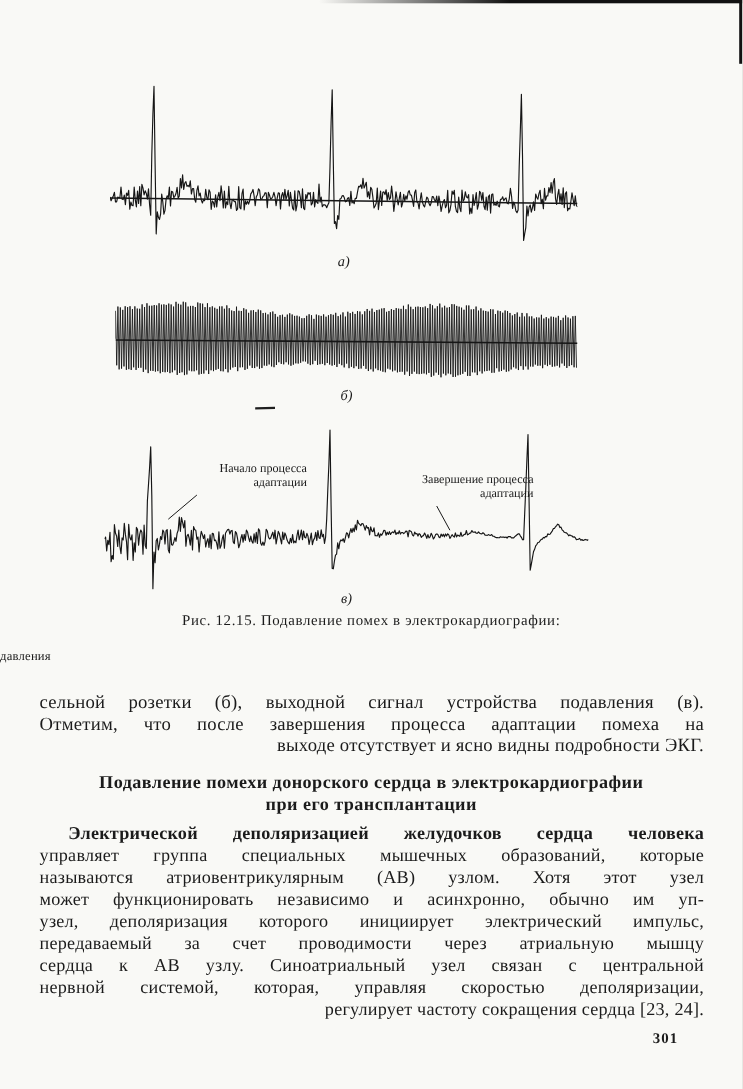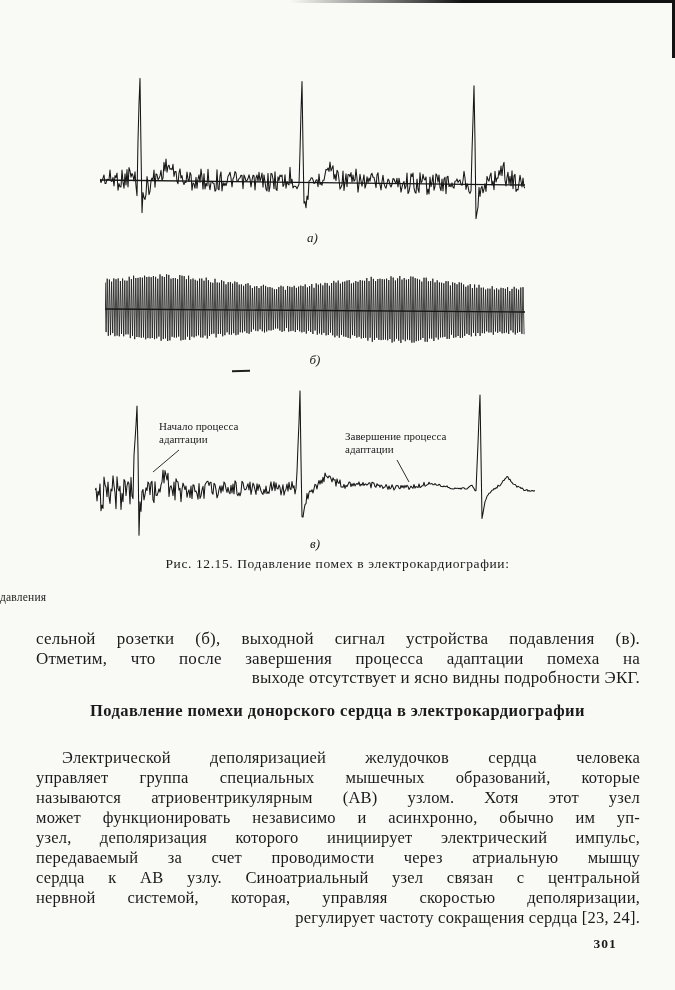--- a/index.html
+++ b/index.html
@@ -4,30 +4,30 @@
 <style>
   html,body { margin:0; padding:0; background:#d8d8d4; }
   #page {
     position:relative; width:675px; height:990px; margin:0 auto;
     background:#f9f9f6; overflow:hidden;
     font-family:"Liberation Serif","DejaVu Serif",serif; color:#1b1b1b;
   }
   .abs { position:absolute; }
   svg { display:block; }
   .fig-label { font-style:italic; font-size:13px; text-align:center; }
-  .ann { font-size:11px; line-height:13px; color:#1b1b1b; }
+  .ann { font-size:11px; line-height:13px; color:#1b1b1b;text-align:right; }
   .caption-title { width:675px; text-align:center; font-size:13.5px; letter-spacing:0.6px; }
   .caption-legend { font-size:11.5px; letter-spacing:0.2px; }
   .legend-just { text-align:justify; text-align-last:justify; }
   .legend-center { width:675px; text-align:left; }
   .body-text { font-size:17px; line-height:19.5px; letter-spacing:0.2px; }
   .body-text2 { font-size:16.5px; line-height:20px; letter-spacing:0.2px; }
   .jline { text-align:justify; text-align-last:justify; }
   .lastline { text-align:right; }
-  .indent { text-indent:26px; }
+  .indent { text-indent:26px;font-weight:bold; }
   .heading { width:675px; text-align:center; font-weight:bold; font-size:16.5px; line-height:20px; letter-spacing:0.4px; }
   .pagenum { font-size:13.5px; font-weight:bold; letter-spacing:1px; }
   .edge-top { top:0; left:290px; width:385px; height:3px;
     background:linear-gradient(to right, rgba(18,18,18,0), #121212 45%); }
   .edge-right { top:0; right:0; width:3px; height:58px; background:#121212; }
   .artifact-dash { width:18px; height:2px; background:#1f1f1f; transform:rotate(-1.5deg); }
 </style>
 </head>
 <body>
 
@@ -74,20 +74,21 @@
   <div class="abs caption-legend legend-center" style="left:0; top:591px;">давления</div>
 
   <div class="abs body-text" style="left:36px; top:629px; width:604px;">
     <div class="jline">сельной розетки (б), выходной сигнал устройства подавления (в).</div>
     <div class="jline">Отметим, что после завершения процесса адаптации помеха на</div>
     <div class="lastline">выходе отсутствует и ясно видны подробности ЭКГ.</div>
   </div>
 
   <div class="abs heading" style="left:0; top:701px;">
     <div>Подавление помехи донорского сердца в электрокардиографии</div>
+    <div>при его трансплантации</div>
   </div>
 
   <div class="abs body-text2" style="left:36px; top:748px; width:604px;">
     <div class="jline indent">Электрической деполяризацией желудочков сердца человека</div>
     <div class="jline">управляет группа специальных мышечных образований, которые</div>
     <div class="jline">называются атриовентрикулярным (АВ) узлом. Хотя этот узел</div>
     <div class="jline">может функционировать независимо и асинхронно, обычно им уп-</div>
     <div class="jline">узел, деполяризация которого инициирует электрический импульс,</div>
     <div class="jline">передаваемый за счет проводимости через атриальную мышцу</div>
     <div class="jline">сердца к АВ узлу. Синоатриальный узел связан с центральной</div>

